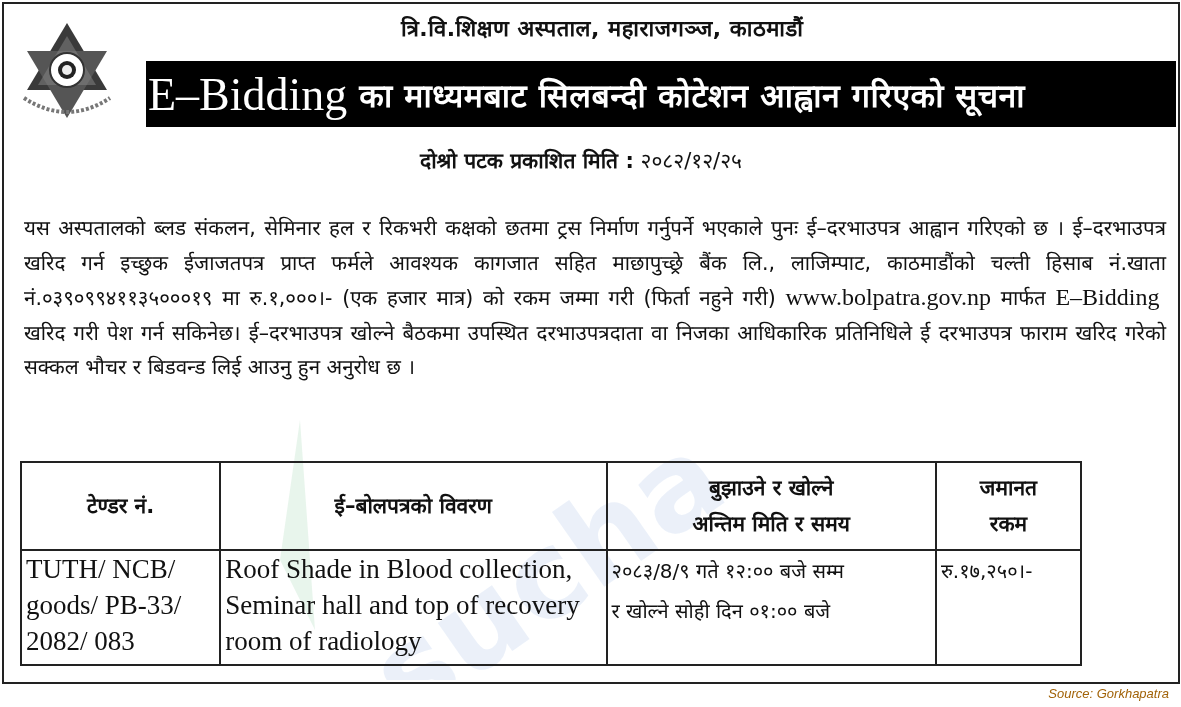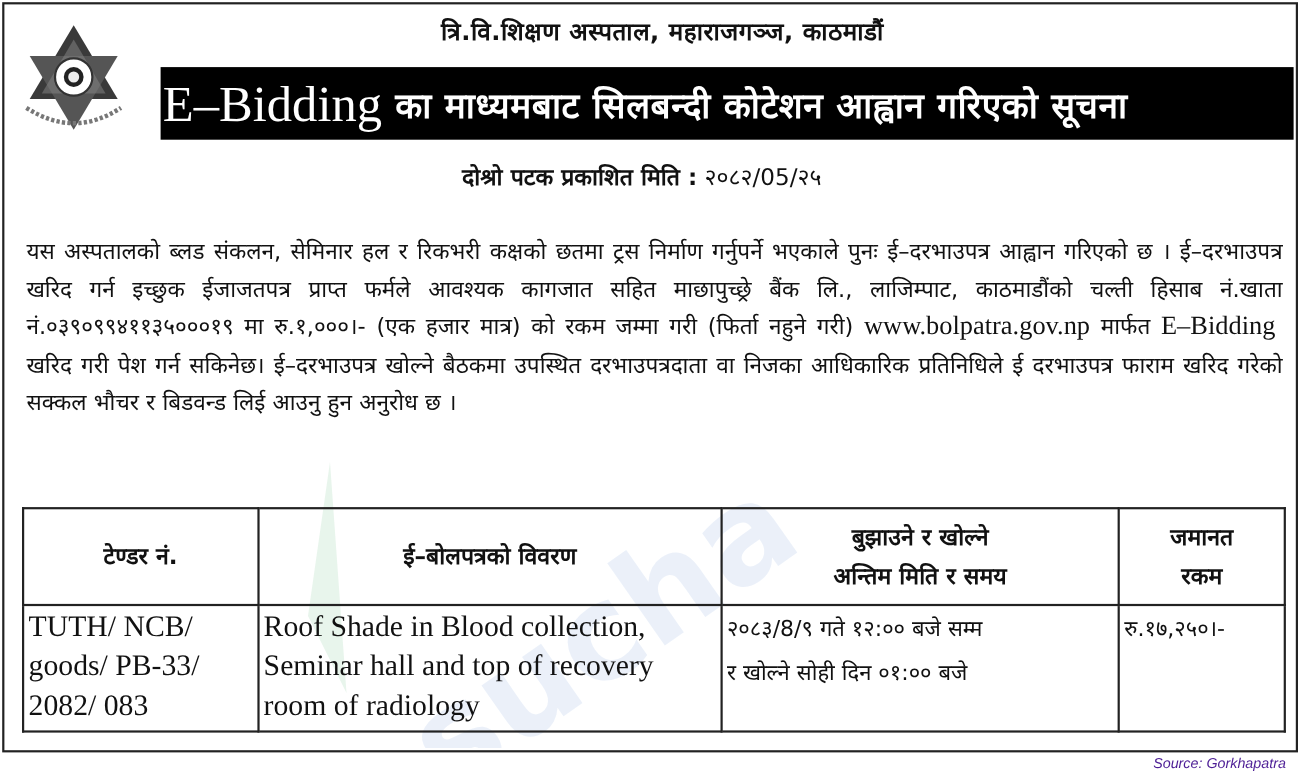--- a/index.html
+++ b/index.html
@@ -12,29 +12,29 @@
                 font-weight: bold; font-size: 22px; letter-spacing: 0.5px; }
     .banner { position: absolute; left: 146px; top: 61px; width: 1030px; height: 66px; background: #000;
               color: #fff; display: flex; align-items: center; white-space: nowrap; overflow: hidden; }
     .banner .en { font-family: "Liberation Serif", serif; font-size: 46px; margin-left: 2px; margin-right: 12px; }
     .banner .np { font-family: "DejaVu Sans", sans-serif; font-weight: bold; font-size: 32px; letter-spacing: 0.5px; }
     .pubdate { position: absolute; left: 420px; top: 146px; font-family: "DejaVu Sans", sans-serif; font-size: 21px; }
     .pubdate b { font-weight: bold; text-align: center; }
     .body-text { position: absolute; left: 24px; top: 186px; width: 1142px; font-family: "DejaVu Sans", sans-serif;
                  font-size: 20.5px; line-height: 34.5px; text-align: justify; text-align-last: left; margin-top: 25px; }
     .body-text .latin { font-family: "Liberation Serif", serif; font-size: 24px; }
-    table.tender { position: absolute; left: 20px; top: 461px; width: 1149px; height: 205px; border-collapse: collapse; }
+    table.tender { position: absolute; left: 20px; top: 461px; width: 1062px; height: 205px; border-collapse: collapse; }
     table.tender th, table.tender td { border: 2px solid #222; padding: 0 4px; vertical-align: middle; }
     table.tender th { font-family: "DejaVu Sans", sans-serif; font-weight: bold; font-size: 21px; height: 86px;
                       text-align: center; line-height: 36px; }
     table.tender td { vertical-align: top; padding-top: 0; }
     .latin-cell { font-family: "Liberation Serif", serif; font-size: 27px; line-height: 36px; }
     .dev-cell { font-family: "DejaVu Sans", sans-serif; font-size: 20px; line-height: 40px; }
     .source { position: absolute; right: 12px; top: 686px; font-family: "Liberation Sans", sans-serif;
-              font-style: italic; font-size: 13px; color: #4c1d95; }
+              font-style: italic; font-size: 13px; color: #a16207; }
     .wm { position: absolute; pointer-events: none; }
   </style>
 </head>
 <body>
 
 <div class="frame"></div>
 
 <svg class="wm" style="left:260px;top:300px;" width="700" height="380" viewBox="0 0 700 380">
   <text x="60" y="300" transform="rotate(-35 300 220)" font-family="DejaVu Sans, sans-serif" font-weight="bold" font-size="120" fill="#dbe5f5" opacity="0.55">sucha</text>
   <path d="M20 260 L40 120 L55 330 Z" fill="#d8efe0" opacity="0.6"></path>
@@ -54,21 +54,21 @@
 
 <div class="hospital">त्रि.वि.शिक्षण अस्पताल, महाराजगञ्ज, काठमाडौं</div>
 
 <div class="banner">
   <span class="en">E–Bidding</span>
   <span class="np">का माध्यमबाट सिलबन्दी कोटेशन आह्वान गरिएको सूचना</span>
 </div>
 
 <div class="pubdate">
   <b>दोश्रो पटक प्रकाशित मिति :</b>
-  <span>२०८२/05/२५</span>
+  <span>२०८२/१२/२५</span>
 </div>
 
 <div class="body-text"><span>यस अस्पतालको ब्लड संकलन, सेमिनार हल र रिकभरी कक्षको छतमा ट्रस निर्माण गर्नुपर्ने भएकाले पुनः ई–दरभाउपत्र आह्वान गरिएको छ । ई–दरभाउपत्र खरिद गर्न इच्छुक ईजाजतपत्र प्राप्त फर्मले आवश्यक कागजात सहित माछापुच्छ्रे बैंक लि., लाजिम्पाट, काठमाडौंको चल्ती हिसाब नं.खाता नं.०३९०९९४११३५०००१९ मा रु.१,०००।- (एक हजार मात्र) को रकम जम्मा गरी (फिर्ता नहुने गरी)</span> <span class="latin">www.bolpatra.gov.np</span> <span>मार्फत</span> <span class="latin">E–Bidding</span>&nbsp; <span>खरिद गरी पेश गर्न सकिनेछ। ई–दरभाउपत्र खोल्ने बैठकमा उपस्थित दरभाउपत्रदाता वा निजका आधिकारिक प्रतिनिधिले ई दरभाउपत्र फाराम खरिद गरेको सक्कल भौचर र बिडवन्ड लिई आउनु हुन अनुरोध छ ।</span></div>
 
 <table class="tender">
   <colgroup>
     <col style="width:214px">
       <col style="width:422px">
       <col style="width:362px">
       <col style="width:151px">

